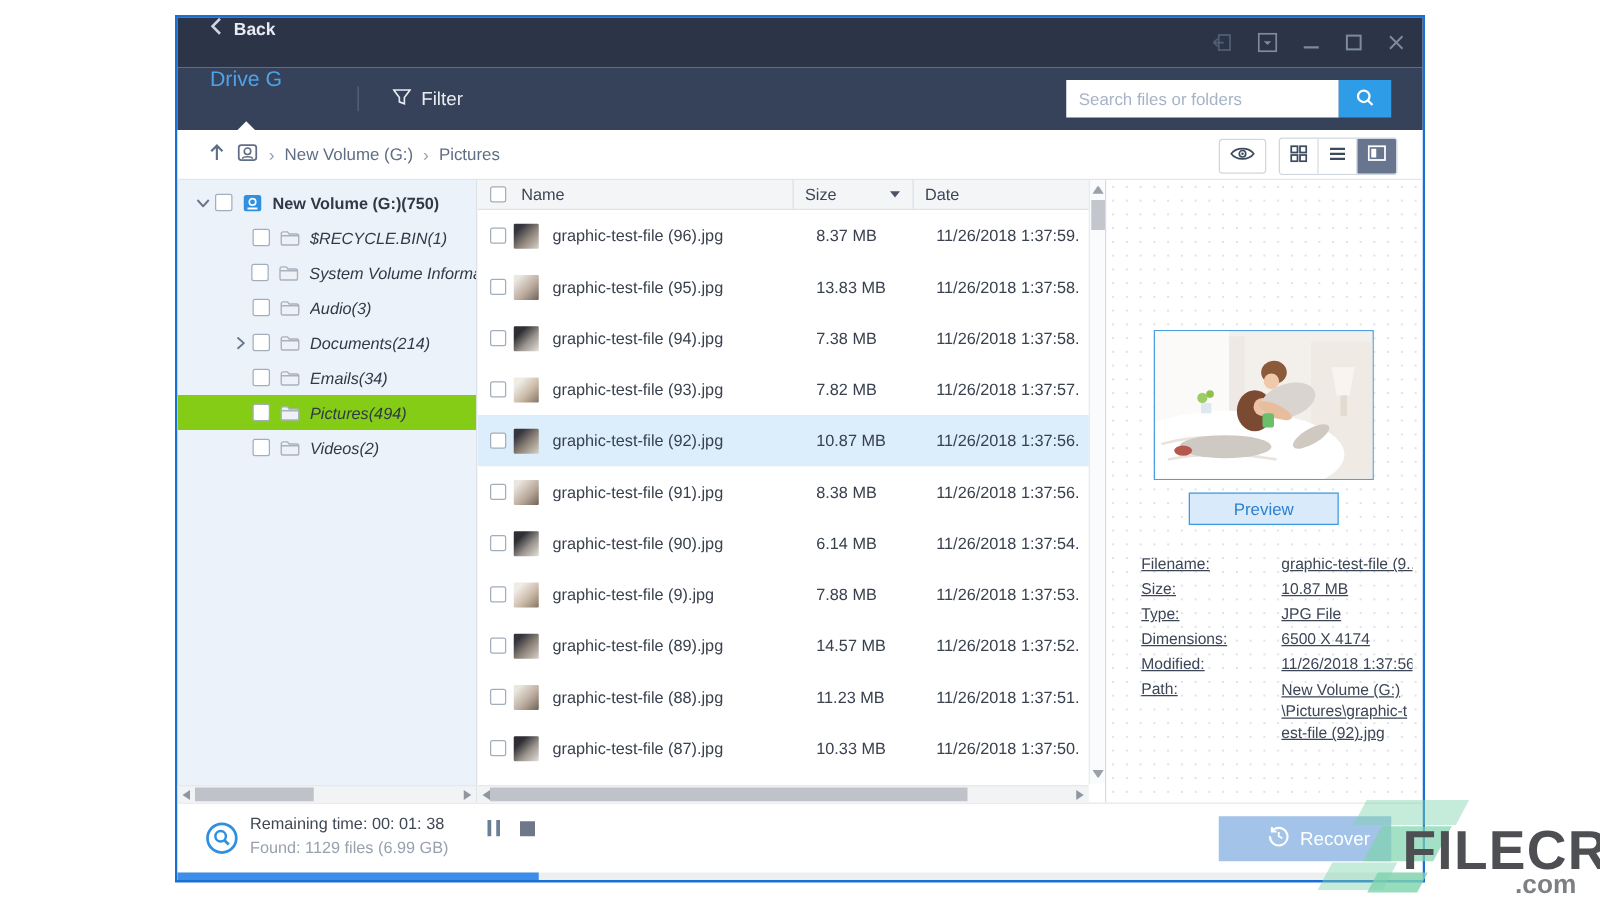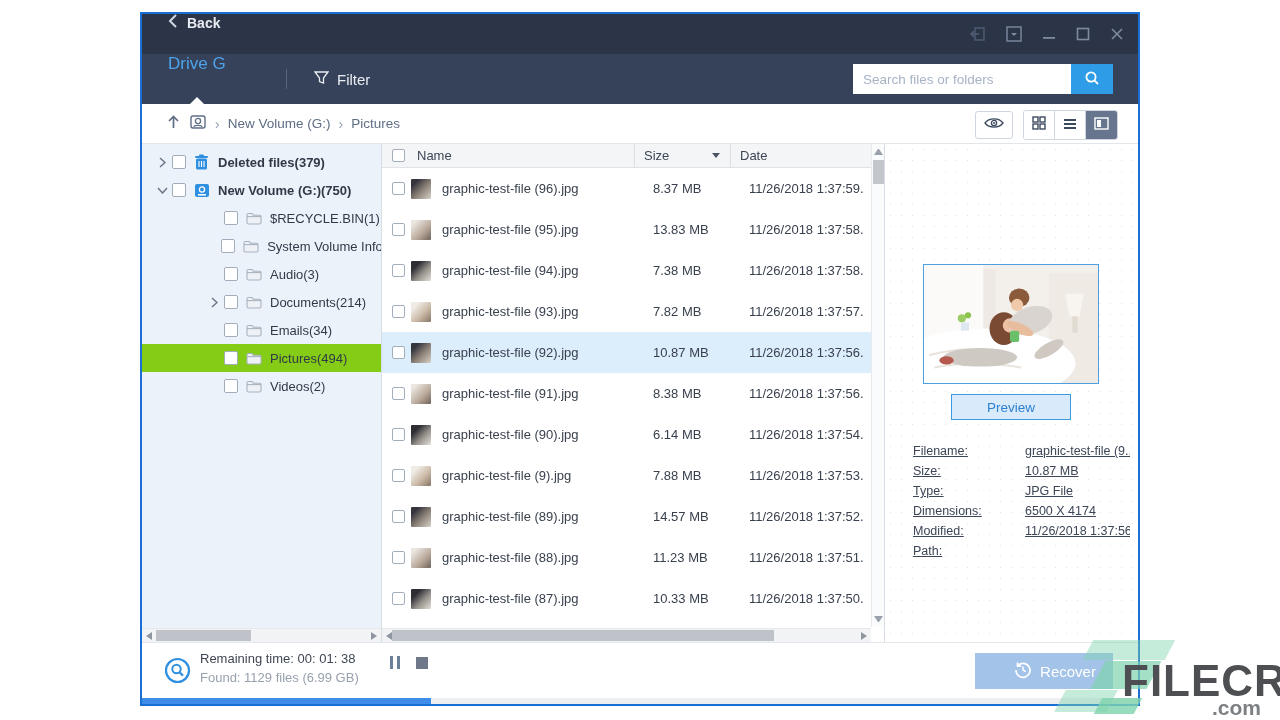--- a/index.html
+++ b/index.html
@@ -48,21 +48,21 @@
   .seg.active { background:#67758e; }
 
   
   .main { position:absolute; top:130px; left:0; right:0; bottom:62px; display:flex; }
 
   .tree { width:240px; background:#ecf2fa; border-right:1px solid #d7dde4; position:relative;
           overflow:hidden; padding-top:4px; }
   .tree-row { height:28px; display:flex; align-items:center; font-size:13px; color:#303a47;
               padding-left:12px; white-space:nowrap; }
   .tree-row.bold { font-weight:bold; }
-  .tree-row.lvl1 { padding-left:64px; }
+  .tree-row.lvl1 { padding-left:42px;font-style:italic; }
   .tree-row.selected { background:#84cc16; }
   .tree-row .chev { width:16px; display:inline-flex; justify-content:center; color:#6a7687; }
   .tree-row .cb { width:14px; height:14px; background:#fff; border:1px solid #a3aebc; border-radius:2px;
                   margin:0 8px 0 2px; flex:none; }
   .tree-row .ticon { width:17px; margin-right:7px; display:inline-flex; flex:none; }
   .tree-row .tlabel { overflow:hidden; }
 
   .list { flex:1; position:relative; background:#fff; overflow:hidden; }
   .list-head { height:24px; background:#f3f5f7; border-bottom:1px solid #dfe3e8; display:flex;
                align-items:center; font-size:13px; color:#3c4656; padding-right:13px; }
@@ -284,37 +284,20 @@
               </svg>
           </span>
         </div>
       </div>
     </div>
   </div>
 
   <div class="main">
     <div class="tree">
       <div id="tree-items">
-  <div class="tree-row bold">
-    <span class="chev">
-              <svg width="7" height="11" viewBox="0 0 7 11">
-                <path d="M1 1 L6 5.5 L1 10" stroke="#6a7687" stroke-width="1.5" fill="none"></path>
-              </svg>
-            </span>
-    <span class="cb"></span>
-    <span class="ticon">
-              <svg width="15" height="16" viewBox="0 0 15 16">
-                <rect x="2" y="4.5" width="11" height="11" rx="1.5" fill="#2f8fe0"></rect>
-                <rect x="1" y="2" width="13" height="2" rx="1" fill="#2f8fe0"></rect>
-                <rect x="5" y="0.5" width="5" height="2" rx="1" fill="#2f8fe0"></rect>
-                <path d="M5 7 V13 M7.5 7 V13 M10 7 V13" stroke="#fff" stroke-width="1.1"></path>
-              </svg>
-            </span>
-    <span class="tlabel">Deleted files(379)</span>
-  </div>
 
   <div class="tree-row bold">
     <span class="chev">
               <svg width="11" height="7" viewBox="0 0 11 7">
                 <path d="M1 1 L5.5 6 L10 1" stroke="#6a7687" stroke-width="1.5" fill="none"></path>
               </svg>
             </span>
     <span class="cb"></span>
     <span class="ticon">
               <svg width="16" height="15" viewBox="0 0 16 15">
@@ -585,20 +568,21 @@
     <span class="dvalue">6500 X 4174</span>
   </div>
 
   <div class="detail-row">
     <span class="dlabel">Modified:</span>
     <span class="dvalue">11/26/2018 1:37:56...</span>
   </div>
 
   <div class="detail-row">
     <span class="dlabel">Path:</span>
+    <span class="dvalue wrap">New Volume (G:)\Pictures\graphic-test-file (92).jpg</span>
   </div>
 </div>
     </div>
   </div>
 
   <div class="statusbar">
     <span class="scan-icon">
       <svg width="27" height="27" viewBox="0 0 27 27">
           <circle cx="13.5" cy="13.5" r="11.5" fill="none" stroke="#2f8fe0" stroke-width="2.2"></circle>
           <circle cx="12.5" cy="12" r="4.2" fill="none" stroke="#2f8fe0" stroke-width="2"></circle>

